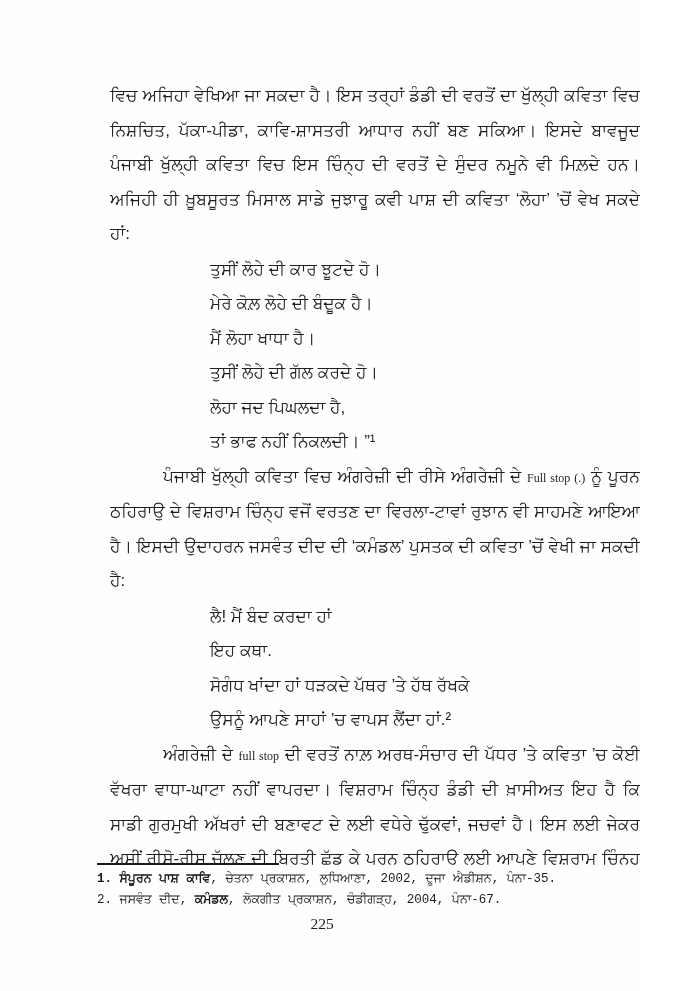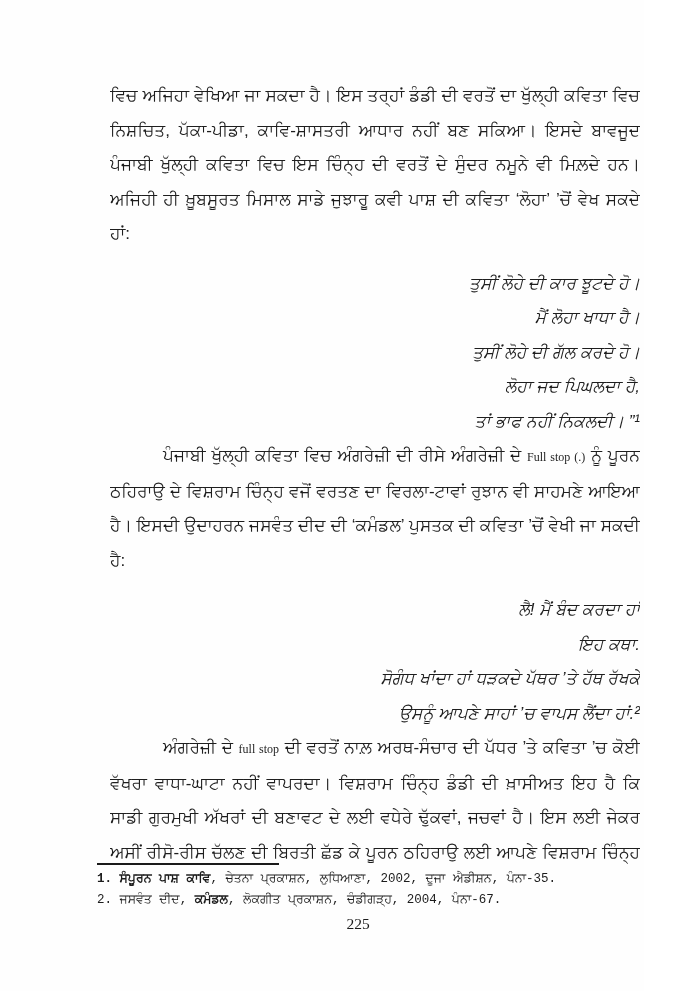--- a/index.html
+++ b/index.html
@@ -22,21 +22,21 @@
     width: 530px;
     height: 786px;
     overflow: hidden;
     font-size: 17px;
     line-height: 34.5px;
     color: #1e1e1e;
     text-align: justify;
   }
   .para { margin: 0; }
   .para.indented { text-indent: 53px; }
-  .verse { margin: 15px 0 0 100px; text-align: right; font-style: italic; }
+  .verse { margin: 1px 0 0 100px; text-align: left; }
   .verse-line { white-space: nowrap; }
   .latin-term {
     font-family: "Liberation Serif", serif;
     font-size: 12px;
   }
   .footnotes {
     position: absolute;
     left: 97px;
     top: 863px;
     width: 545px;
@@ -55,34 +55,34 @@
   .footnote b { font-weight: bold; }
   .page-number {
     position: absolute;
     left: 0;
     top: 915px;
     width: 100%;
     text-align: center;
     font-family: "Liberation Serif", serif;
     font-size: 15.5px;
     color: #1c1c1c;
-    padding-left: 36px;
   }
 </style>
 </head>
 <body>
 
 <div class="page">
 
   <div class="text-block">
 
     <p class="para">ਵਿਚ ਅਜਿਹਾ ਵੇਖਿਆ ਜਾ ਸਕਦਾ ਹੈ। ਇਸ ਤਰ੍ਹਾਂ ਡੰਡੀ ਦੀ ਵਰਤੋਂ ਦਾ ਖੁੱਲ੍ਹੀ ਕਵਿਤਾ ਵਿਚ ਨਿਸ਼ਚਿਤ, ਪੱਕਾ-ਪੀਡਾ, ਕਾਵਿ-ਸ਼ਾਸਤਰੀ ਆਧਾਰ ਨਹੀਂ ਬਣ ਸਕਿਆ। ਇਸਦੇ ਬਾਵਜੂਦ ਪੰਜਾਬੀ ਖੁੱਲ੍ਹੀ ਕਵਿਤਾ ਵਿਚ ਇਸ ਚਿੰਨ੍ਹ ਦੀ ਵਰਤੋਂ ਦੇ ਸੁੰਦਰ ਨਮੂਨੇ ਵੀ ਮਿਲ਼ਦੇ ਹਨ। ਅਜਿਹੀ ਹੀ ਖ਼ੂਬਸੂਰਤ ਮਿਸਾਲ ਸਾਡੇ ਜੁਝਾਰੂ ਕਵੀ ਪਾਸ਼ ਦੀ ਕਵਿਤਾ ‘ਲੋਹਾ’ ’ਚੋਂ ਵੇਖ ਸਕਦੇ ਹਾਂ:</p>
 
     <div class="verse">
       <div class="verse-line">ਤੁਸੀਂ ਲੋਹੇ ਦੀ ਕਾਰ ਝੂਟਦੇ ਹੋ।</div>
+      <div class="verse-line">ਮੇਰੇ ਕੋਲ਼ ਲੋਹੇ ਦੀ ਬੰਦੂਕ ਹੈ।</div>
       <div class="verse-line">ਮੈਂ ਲੋਹਾ ਖਾਧਾ ਹੈ।</div>
       <div class="verse-line">ਤੁਸੀਂ ਲੋਹੇ ਦੀ ਗੱਲ ਕਰਦੇ ਹੋ।</div>
       <div class="verse-line">ਲੋਹਾ ਜਦ ਪਿਘਲਦਾ ਹੈ,</div>
       <div class="verse-line">ਤਾਂ ਭਾਫ ਨਹੀਂ ਨਿਕਲਦੀ। ”¹</div>
     </div>
 
     <p class="para indented"><span>ਪੰਜਾਬੀ ਖੁੱਲ੍ਹੀ ਕਵਿਤਾ ਵਿਚ ਅੰਗਰੇਜ਼ੀ ਦੀ ਰੀਸੇ ਅੰਗਰੇਜ਼ੀ ਦੇ </span><span class="latin-term">Full stop (.)</span><span> ਨੂੰ ਪੂਰਨ ਠਹਿਰਾਉ ਦੇ ਵਿਸ਼ਰਾਮ ਚਿੰਨ੍ਹ ਵਜੋਂ ਵਰਤਣ ਦਾ ਵਿਰਲਾ-ਟਾਵਾਂ ਰੁਝਾਨ ਵੀ ਸਾਹਮਣੇ ਆਇਆ ਹੈ। ਇਸਦੀ ਉਦਾਹਰਨ ਜਸਵੰਤ ਦੀਦ ਦੀ ‘ਕਮੰਡਲ’ ਪੁਸਤਕ ਦੀ ਕਵਿਤਾ ’ਚੋਂ ਵੇਖੀ ਜਾ ਸਕਦੀ ਹੈ:</span></p>
 
     <div class="verse">
       <div class="verse-line">ਲੈ! ਮੈਂ ਬੰਦ ਕਰਦਾ ਹਾਂ</div>

